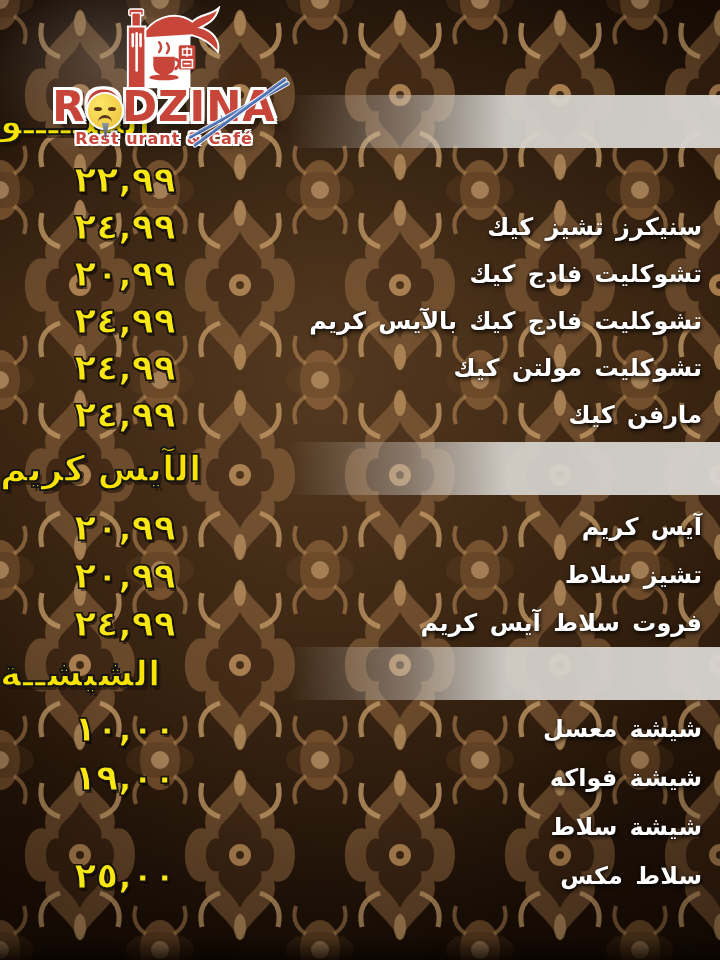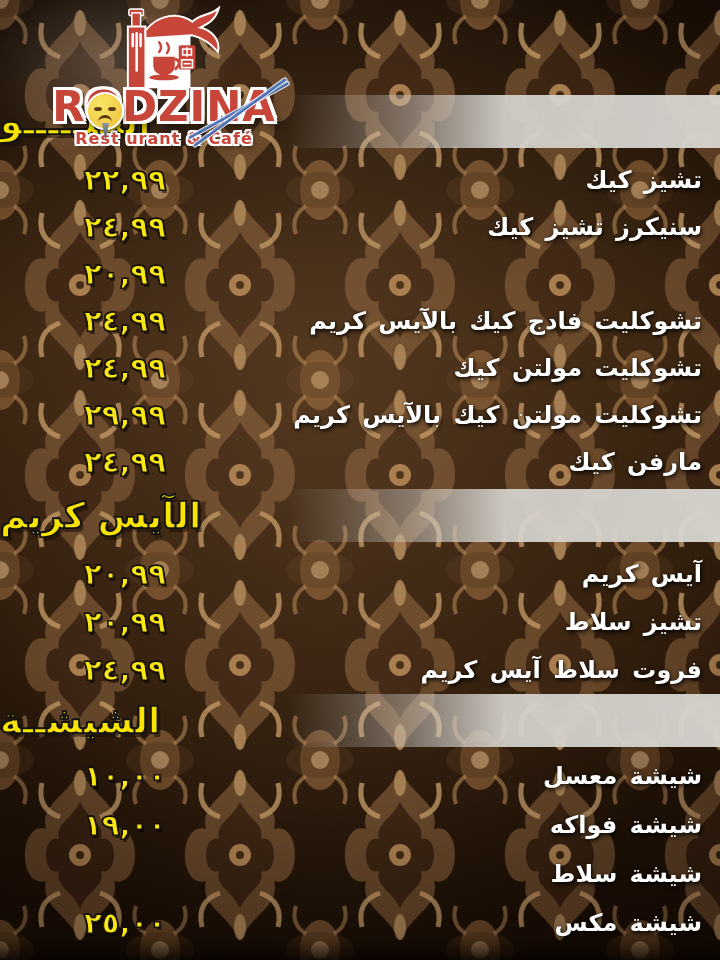--- a/index.html
+++ b/index.html
@@ -79,21 +79,21 @@
     direction:rtl; font-size:36px; font-weight:bold; color:#f8e400;
     -webkit-text-stroke:1.5px #141414;
     text-shadow:
       -1px -1px 0 #141414, 1px -1px 0 #141414, -1px 1px 0 #141414, 1px 1px 0 #141414,
       3px 4px 0 rgba(25,15,5,0.55);
     letter-spacing:0.5px;
   }
   .row { display:flex; align-items:center; }
   .price {
     width:250px; text-align:center; direction:rtl;
-    font-size:29px; font-weight:bold; color:#f8e713;
+    font-size:36px; font-weight:bold; color:#f8e713;
     -webkit-text-stroke:1.1px #16100a;
     text-shadow:
       -1px -1px 0 #16100a, 1px -1px 0 #16100a, -1px 1px 0 #16100a, 1px 1px 0 #16100a,
       2px 3px 0 rgba(0,0,0,0.5);
   }
   .name {
     flex:1; direction:rtl; text-align:right; padding-right:18px;
     font-size:24px; font-weight:bold; color:#ffffff; word-spacing:4px;
     text-shadow:1px 2px 4px rgba(0,0,0,0.9), 0 0 2px rgba(0,0,0,0.6);
   }
@@ -201,40 +201,36 @@
   </div>
 
   <div class="menu" id="menu-root">
       <section class="menu-section section-desserts">
         <div class="band">
           <div class="band-title">الحلـــــو</div>
         </div>
         <div class="section-items">
           <div class="row">
             <div class="price">٢٢,٩٩</div>
-            <div class="name">تشيز كيك</div>
           </div>
           <div class="row">
             <div class="price">٢٤,٩٩</div>
             <div class="name">سنيكرز تشيز كيك</div>
           </div>
           <div class="row">
             <div class="price">٢٠,٩٩</div>
+            <div class="name">تشوكليت فادج كيك</div>
           </div>
           <div class="row">
             <div class="price">٢٤,٩٩</div>
             <div class="name">تشوكليت فادج كيك بالآيس كريم</div>
           </div>
           <div class="row">
             <div class="price">٢٤,٩٩</div>
             <div class="name">تشوكليت مولتن كيك</div>
-          </div>
-          <div class="row">
-            <div class="price">٢٩,٩٩</div>
-            <div class="name">تشوكليت مولتن كيك بالآيس كريم</div>
           </div>
           <div class="row">
             <div class="price">٢٤,٩٩</div>
             <div class="name">مارفن كيك</div>
           </div>
         </div>
       </section>
       <section class="menu-section section-ice-cream">
         <div class="band">
           <div class="band-title">الآيس كريم</div>
@@ -265,21 +261,21 @@
           </div>
           <div class="row">
             <div class="price">١٩,٠٠</div>
             <div class="name">شيشة فواكه</div>
           </div>
           <div class="row">
             <div class="name">شيشة سلاط</div>
           </div>
           <div class="row">
             <div class="price">٢٥,٠٠</div>
-            <div class="name">شيشة مكس</div>
+            <div class="name">سلاط مكس</div>
           </div>
         </div>
       </section>
     </div>
 
   <div class="vignette"></div>
   <div class="bottom-shade"></div>
 </div>
 
 </body></html>

